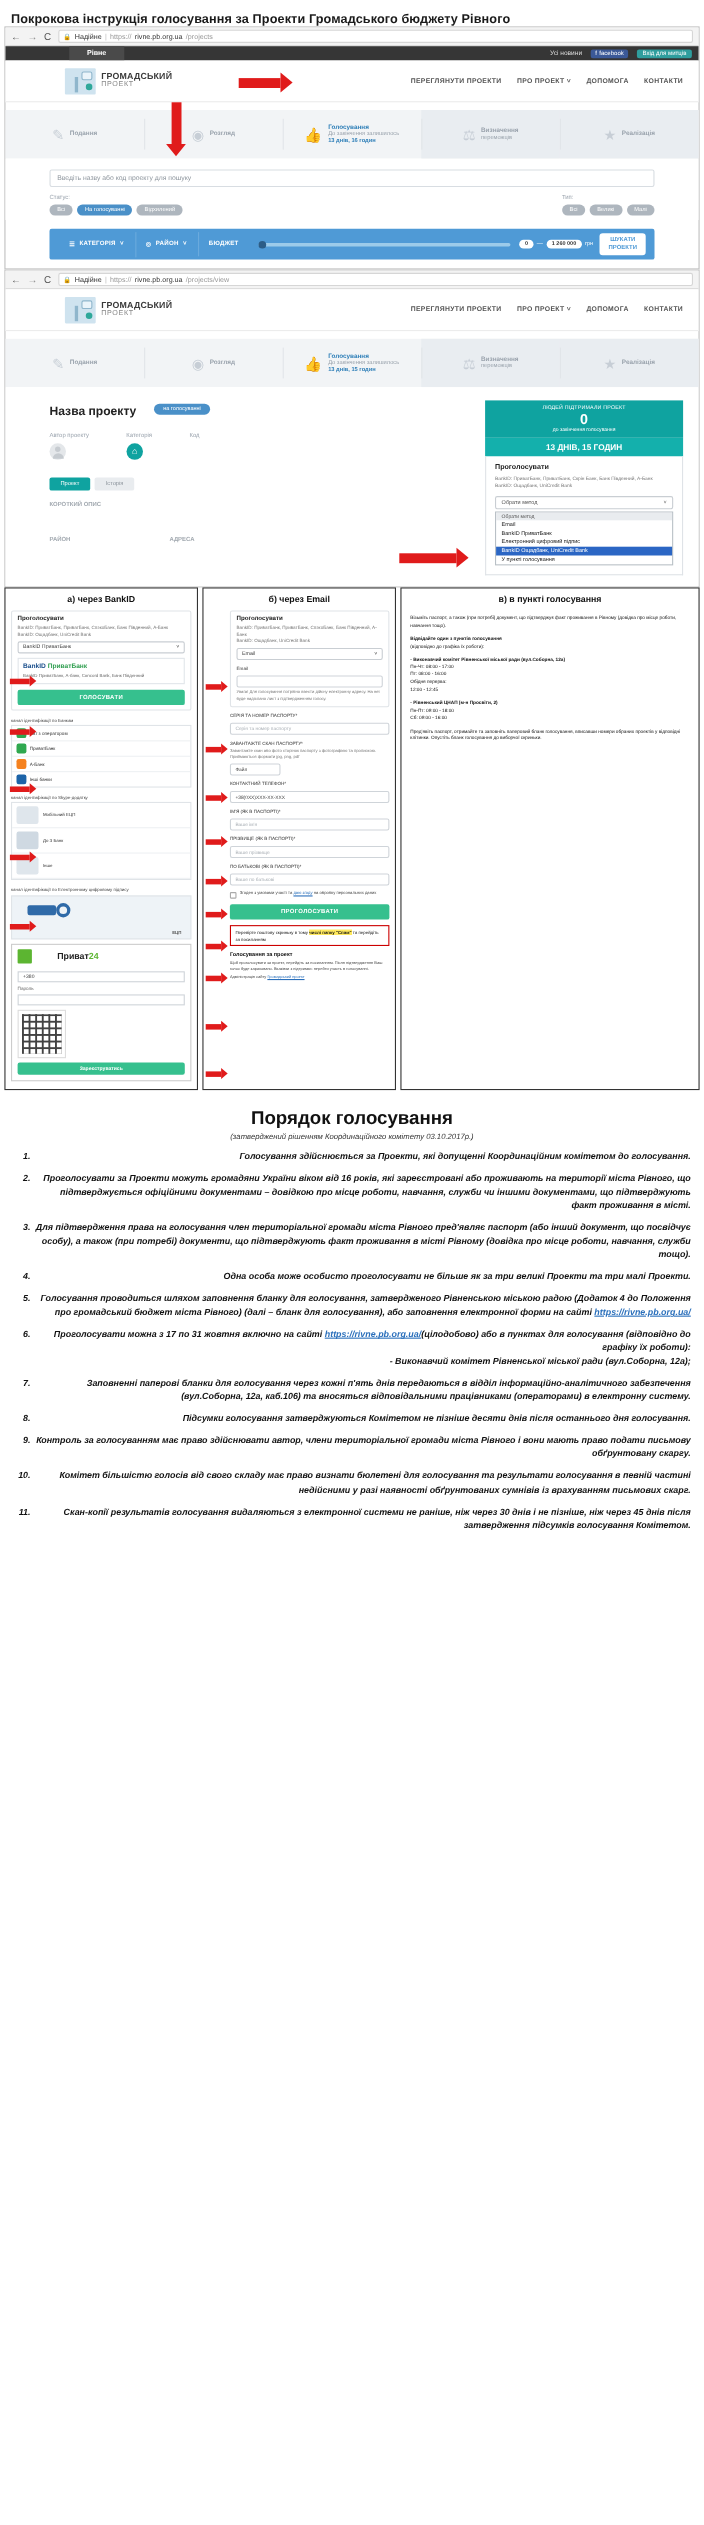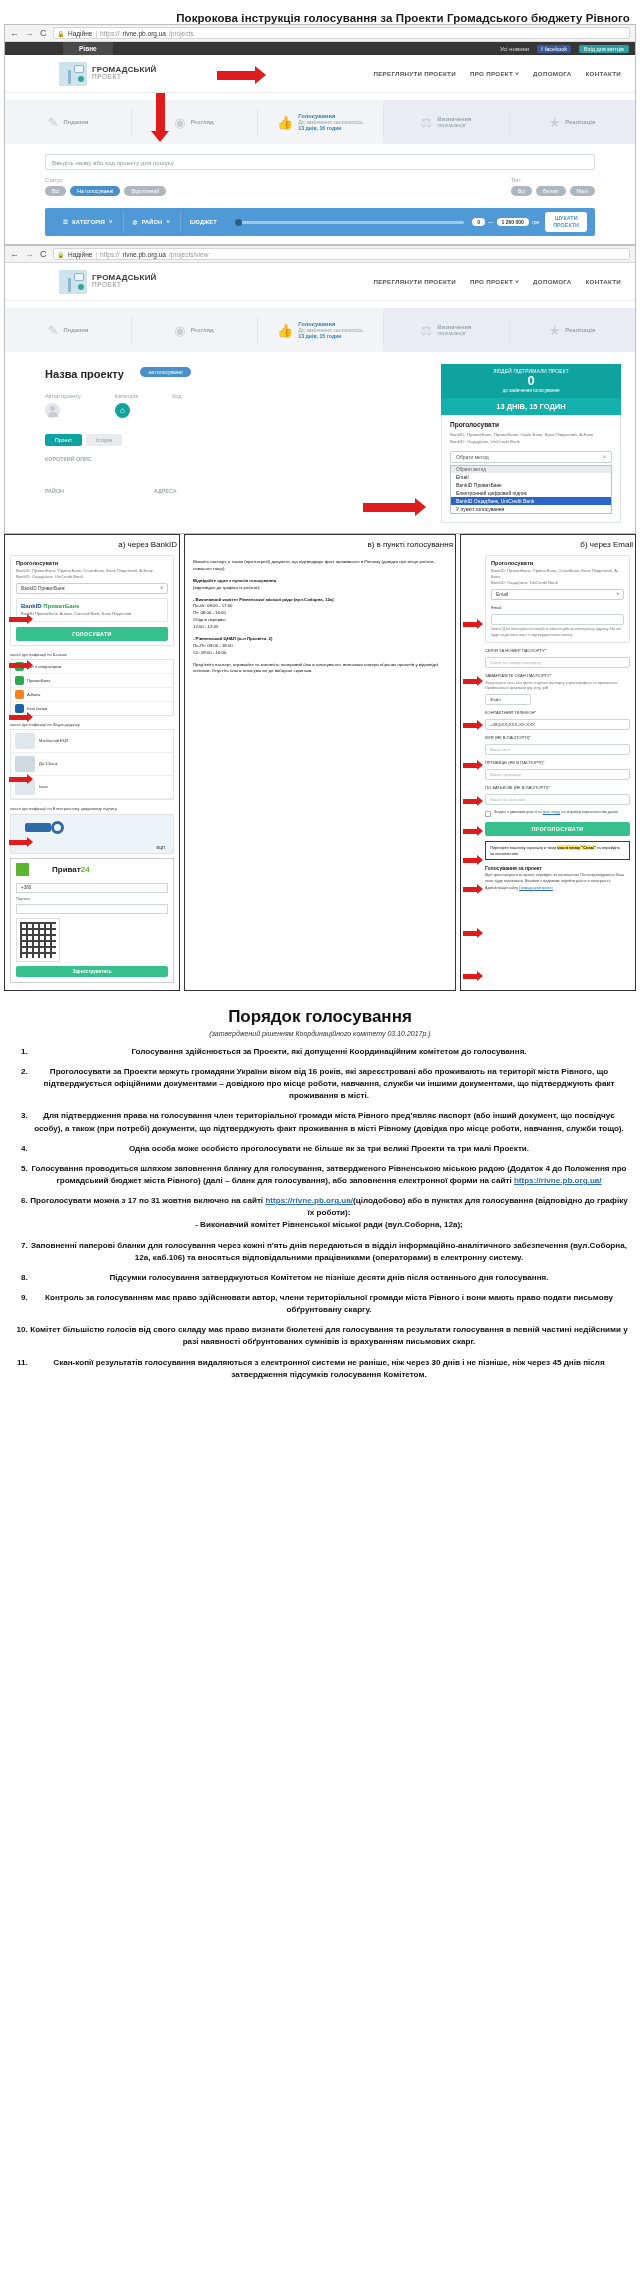--- a/index.html
+++ b/index.html
@@ -8,21 +8,21 @@
     width: 640px;
     background: #ffffff;
     font-family: "Liberation Sans", sans-serif;
     color: #111;
     -webkit-font-smoothing: none;
   }
   .page { width:640px; position:relative; padding-bottom:14px; }
 
   
   .doc-title {
-    text-align:right;
+    text-align:left;
     font-size:11.5px;
     font-weight:bold;
     color:#1a1a1a;
     padding:12px 10px 0 10px;
     letter-spacing:.1px;
   }
   .step-head {
     font-size:10.5px;
     font-weight:bold;
     color:#111;
@@ -213,21 +213,21 @@
     margin-top:2px; border:1px solid #b9c0c6; background:#fff; font-size:5px; color:#222;
   }
   .options .oh { background:#e9ecef; padding:1px 5px; color:#555; font-size:4.6px;}
   .options li { list-style:none; padding:1px 5px; }
   .options ul { margin:0; padding:0; }
   .options li.sel { background:#2b66c4; color:#fff; }
 
   
   .cols { display:flex; gap:4px; margin:0 4px; }
   .col { border:1px solid #333; flex:1; position:relative; background:#fff; }
-  .col-head { text-align:right; font-size:8px; font-weight:normal; padding:5px 2px 4px 2px; color:#111;}
+  .col-head { text-align:center; font-size:8px; font-weight:bold; padding:5px 2px 4px 2px; color:#111;}
   .col-body { padding:2px 5px 7px 5px; }
 
   .card {
     border:1px solid #e0e4e8; border-radius:2px; padding:4px 5px; margin-bottom:5px; background:#fff;
   }
   .card-h { font-size:5.6px; font-weight:bold; color:#222; margin-bottom:2px;}
   .card-p { font-size:4.2px; color:#777; line-height:1.45;}
   .sel2 {
     border:1px solid #c9ced3; height:11px; border-radius:2px; display:flex; align-items:center;
     justify-content:space-between; padding:0 4px; font-size:4.8px; color:#444; margin-top:3px; background:#fff;
@@ -311,21 +311,22 @@
   .mini-ar .h { width:0;height:0;border-top:5px solid transparent;border-bottom:5px solid transparent;border-left:6px solid #e01b1b;}
 
   
   .order-title {
     text-align:center; font-size:17px; font-weight:bold; color:#111; padding:16px 0 3px 0;
   }
   .order-sub { text-align:center; font-size:7px; font-style:italic; color:#333; padding-bottom:9px;}
   ol.rules { margin:0; padding:0 12px 0 30px; }
   ol.rules > li {
     font-size:8.1px; font-weight:bold; color:#111; line-height:1.5; margin-bottom:8px;
-    text-align:center;
+    text-align:right;
+    font-style:italic;
   }
   ol.rules a { color:#2a6fbb; text-decoration:underline; }
   .ind { display:block; padding-left:0; }
 </style>
 </head>
 <body>
 
 <div class="page">
 
   <div class="doc-title">Покрокова інструкція голосування за Проекти Громадського бюджету Рівного</div>
@@ -703,20 +704,113 @@
       <div class="mini-ar" style="left:4px; top:239px;">
           <span class="s" style="width:18px;"></span>
           <span class="h"></span>
         </div>
       <div class="mini-ar" style="left:4px; top:302px;">
           <span class="s" style="width:18px;"></span>
           <span class="h"></span>
         </div>
     </div>
 
+    <div class="col" style="flex:0 0 176px;">
+      <div class="col-head">б) через Email</div>
+      <div class="col-body" style="padding-left:24px;">
+        <div class="card">
+          <div class="card-h">Проголосувати</div>
+          <div class="card-p">BankID: ПриватБанк, ПриватБанк, СпэкоБанк, Банк Південний, А-Банк</div>
+          <div class="card-p">BankID: Ощадбанк, UniCredit Bank</div>
+          <div class="sel2">
+            <span>Email</span>
+            <span>˅</span>
+          </div>
+          <div class="field-lbl">Email</div>
+          <div class="inp ph"></div>
+          <div class="field-note">Увага! Для голосування потрібно ввести дійсну електронну адресу. На неї буде надіслано лист з підтвердженням голосу.</div>
+        </div>
+
+        <div class="field-lbl">СЕРІЯ ТА НОМЕР ПАСПОРТУ*</div>
+        <div class="inp ph">Серія та номер паспорту</div>
+
+        <div class="field-lbl">ЗАВАНТАЖТЕ СКАН ПАСПОРТУ*</div>
+        <div class="field-note">Завантажте скан або фото сторінок паспорту з фотографією та пропискою. Приймаються формати jpg, png, pdf</div>
+        <div class="inp" style="width:46px;">Файл</div>
+
+        <div class="field-lbl">КОНТАКТНИЙ ТЕЛЕФОН*</div>
+        <div class="inp">+38(0XX)XXX-XX-XXX</div>
+
+        <div class="field-lbl">ІМ'Я (ЯК В ПАСПОРТІ)*</div>
+        <div class="inp ph">Ваше ім'я</div>
+
+        <div class="field-lbl">ПРІЗВИЩЕ (ЯК В ПАСПОРТІ)*</div>
+        <div class="inp ph">Ваше прізвище</div>
+
+        <div class="field-lbl">ПО БАТЬКОВІ (ЯК В ПАСПОРТІ)*</div>
+        <div class="inp ph">Ваше по батькові</div>
+
+        <div class="chk-row">
+          <span class="chk"></span>
+          <span class="chk-txt"><span>Згоден з умовами участі та </span><a>даю згоду</a><span> на обробку персональних даних</span></span>
+        </div>
+
+        <div class="btn-green">ПРОГОЛОСУВАТИ</div>
+
+        <div class="warn-box">
+          <span>Перевірте поштову скриньку в тому </span><b>числі папку "Спам"</b><span> та перейдіть за посиланням</span>
+        </div>
+
+        <div class="small-h">Голосування за проект</div>
+        <div class="tiny">Щоб проголосувати за проект, перейдіть за посиланням. Після підтвердження Ваш голос буде зараховано. Вказівки з підтримки: перейти участь в голосуванні.</div>
+        <div class="tiny"><span>Адміністрація сайту </span><a>Громадський проект</a></div>
+      </div>
+
+      <div class="mini-ar" style="left:2px; top:84px;">
+          <span class="s" style="width:14px;"></span>
+          <span class="h"></span>
+        </div>
+      <div class="mini-ar" style="left:2px; top:141px;">
+          <span class="s" style="width:14px;"></span>
+          <span class="h"></span>
+        </div>
+      <div class="mini-ar" style="left:2px; top:185px;">
+          <span class="s" style="width:14px;"></span>
+          <span class="h"></span>
+        </div>
+      <div class="mini-ar" style="left:2px; top:225px;">
+          <span class="s" style="width:14px;"></span>
+          <span class="h"></span>
+        </div>
+      <div class="mini-ar" style="left:2px; top:261px;">
+          <span class="s" style="width:14px;"></span>
+          <span class="h"></span>
+        </div>
+      <div class="mini-ar" style="left:2px; top:291px;">
+          <span class="s" style="width:14px;"></span>
+          <span class="h"></span>
+        </div>
+      <div class="mini-ar" style="left:2px; top:320px;">
+          <span class="s" style="width:14px;"></span>
+          <span class="h"></span>
+        </div>
+      <div class="mini-ar" style="left:2px; top:349px;">
+          <span class="s" style="width:14px;"></span>
+          <span class="h"></span>
+        </div>
+      <div class="mini-ar" style="left:2px; top:393px;">
+          <span class="s" style="width:14px;"></span>
+          <span class="h"></span>
+        </div>
+      <div class="mini-ar" style="left:2px; top:436px;">
+          <span class="s" style="width:14px;"></span>
+          <span class="h"></span>
+        </div>
+    </div>
+
     <div class="col" style="flex:1;">
       <div class="col-head">в) в пункті голосування</div>
       <div class="col-body c-txt" style="padding:6px 8px;">
         <p>Візьміть паспорт, а також (при потребі) документ, що підтверджує факт проживання в Рівному (довідка про місце роботи, навчання тощо).</p>
         <p>
           <b>Відвідайте один з пунктів голосування</b><br>
           <span>(відповідно до графіка їх роботи):</span>
         </p>
         <p>
           <b>- Виконавчий комітет Рівненської міської ради (вул.Соборна, 12а)</b><br>
@@ -726,113 +820,20 @@
           <span>12:00 - 12:45</span>
         </p>
         <p>
           <b>- Рівненський ЦНАП (м-н Просвіти, 2)</b><br>
           <span>Пн-Пт:  09:00 - 18:00</span><br>
           <span>Сб:       09:00 - 16:00</span>
         </p>
         <p>Пред'явіть паспорт, отримайте та заповніть паперовий бланк голосування, вписавши номери обраних проектів у відповідні клітинки. Опустіть бланк голосування до виборчої скриньки.</p>
       </div>
     </div>
-
-    <div class="col" style="flex:0 0 176px;">
-      <div class="col-head">б) через Email</div>
-      <div class="col-body" style="padding-left:24px;">
-        <div class="card">
-          <div class="card-h">Проголосувати</div>
-          <div class="card-p">BankID: ПриватБанк, ПриватБанк, СпэкоБанк, Банк Південний, А-Банк</div>
-          <div class="card-p">BankID: Ощадбанк, UniCredit Bank</div>
-          <div class="sel2">
-            <span>Email</span>
-            <span>˅</span>
-          </div>
-          <div class="field-lbl">Email</div>
-          <div class="inp ph"></div>
-          <div class="field-note">Увага! Для голосування потрібно ввести дійсну електронну адресу. На неї буде надіслано лист з підтвердженням голосу.</div>
-        </div>
-
-        <div class="field-lbl">СЕРІЯ ТА НОМЕР ПАСПОРТУ*</div>
-        <div class="inp ph">Серія та номер паспорту</div>
-
-        <div class="field-lbl">ЗАВАНТАЖТЕ СКАН ПАСПОРТУ*</div>
-        <div class="field-note">Завантажте скан або фото сторінок паспорту з фотографією та пропискою. Приймаються формати jpg, png, pdf</div>
-        <div class="inp" style="width:46px;">Файл</div>
-
-        <div class="field-lbl">КОНТАКТНИЙ ТЕЛЕФОН*</div>
-        <div class="inp">+38(0XX)XXX-XX-XXX</div>
-
-        <div class="field-lbl">ІМ'Я (ЯК В ПАСПОРТІ)*</div>
-        <div class="inp ph">Ваше ім'я</div>
-
-        <div class="field-lbl">ПРІЗВИЩЕ (ЯК В ПАСПОРТІ)*</div>
-        <div class="inp ph">Ваше прізвище</div>
-
-        <div class="field-lbl">ПО БАТЬКОВІ (ЯК В ПАСПОРТІ)*</div>
-        <div class="inp ph">Ваше по батькові</div>
-
-        <div class="chk-row">
-          <span class="chk"></span>
-          <span class="chk-txt"><span>Згоден з умовами участі та </span><a>даю згоду</a><span> на обробку персональних даних</span></span>
-        </div>
-
-        <div class="btn-green">ПРОГОЛОСУВАТИ</div>
-
-        <div class="warn-box">
-          <span>Перевірте поштову скриньку в тому </span><b>числі папку "Спам"</b><span> та перейдіть за посиланням</span>
-        </div>
-
-        <div class="small-h">Голосування за проект</div>
-        <div class="tiny">Щоб проголосувати за проект, перейдіть за посиланням. Після підтвердження Ваш голос буде зараховано. Вказівки з підтримки: перейти участь в голосуванні.</div>
-        <div class="tiny"><span>Адміністрація сайту </span><a>Громадський проект</a></div>
-      </div>
-
-      <div class="mini-ar" style="left:2px; top:84px;">
-          <span class="s" style="width:14px;"></span>
-          <span class="h"></span>
-        </div>
-      <div class="mini-ar" style="left:2px; top:141px;">
-          <span class="s" style="width:14px;"></span>
-          <span class="h"></span>
-        </div>
-      <div class="mini-ar" style="left:2px; top:185px;">
-          <span class="s" style="width:14px;"></span>
-          <span class="h"></span>
-        </div>
-      <div class="mini-ar" style="left:2px; top:225px;">
-          <span class="s" style="width:14px;"></span>
-          <span class="h"></span>
-        </div>
-      <div class="mini-ar" style="left:2px; top:261px;">
-          <span class="s" style="width:14px;"></span>
-          <span class="h"></span>
-        </div>
-      <div class="mini-ar" style="left:2px; top:291px;">
-          <span class="s" style="width:14px;"></span>
-          <span class="h"></span>
-        </div>
-      <div class="mini-ar" style="left:2px; top:320px;">
-          <span class="s" style="width:14px;"></span>
-          <span class="h"></span>
-        </div>
-      <div class="mini-ar" style="left:2px; top:349px;">
-          <span class="s" style="width:14px;"></span>
-          <span class="h"></span>
-        </div>
-      <div class="mini-ar" style="left:2px; top:393px;">
-          <span class="s" style="width:14px;"></span>
-          <span class="h"></span>
-        </div>
-      <div class="mini-ar" style="left:2px; top:436px;">
-          <span class="s" style="width:14px;"></span>
-          <span class="h"></span>
-        </div>
-    </div>
   </div>
 
   <div class="order-title">Порядок голосування</div>
   <div class="order-sub">(затверджений рішенням Координаційного комітету 03.10.2017р.)</div>
 
   <ol class="rules">
     <li>Голосування здійснюється за Проекти, які допущенні Координаційним комітетом до голосування.</li>
     <li>Проголосувати за Проекти можуть громадяни України віком від 16 років, які зареєстровані або проживають на території міста Рівного, що підтверджується офіційними документами – довідкою про місце роботи, навчання, служби чи іншими документами, що підтверджують факт проживання в місті.</li>
     <li>Для підтвердження права на голосування член територіальної громади міста Рівного пред'являє паспорт (або інший документ, що посвідчує особу), а також (при потребі) документи, що підтверджують факт проживання в місті Рівному (довідка про місце роботи, навчання, служби тощо).</li>
     <li>Одна особа може особисто проголосувати не більше як за три великі Проекти та три малі Проекти.</li>

